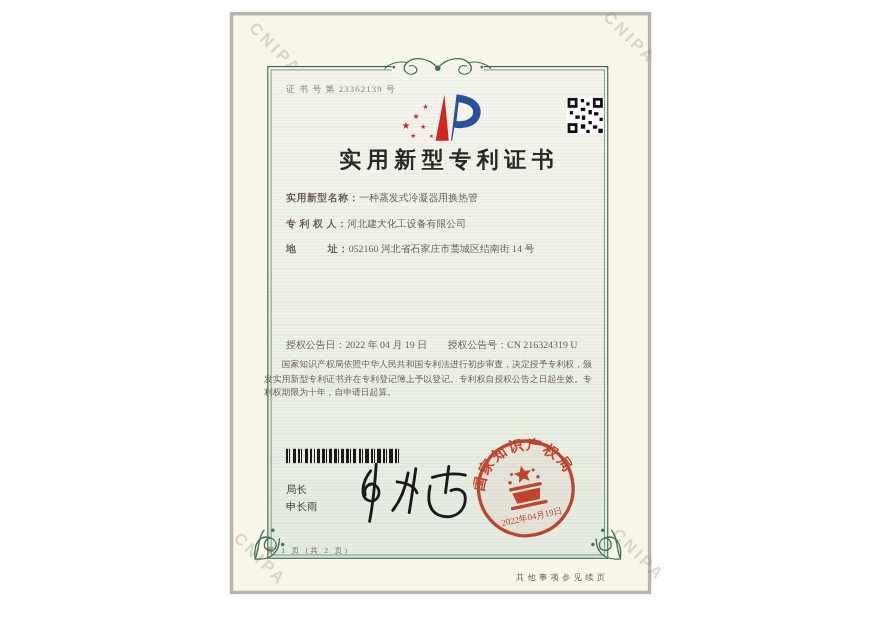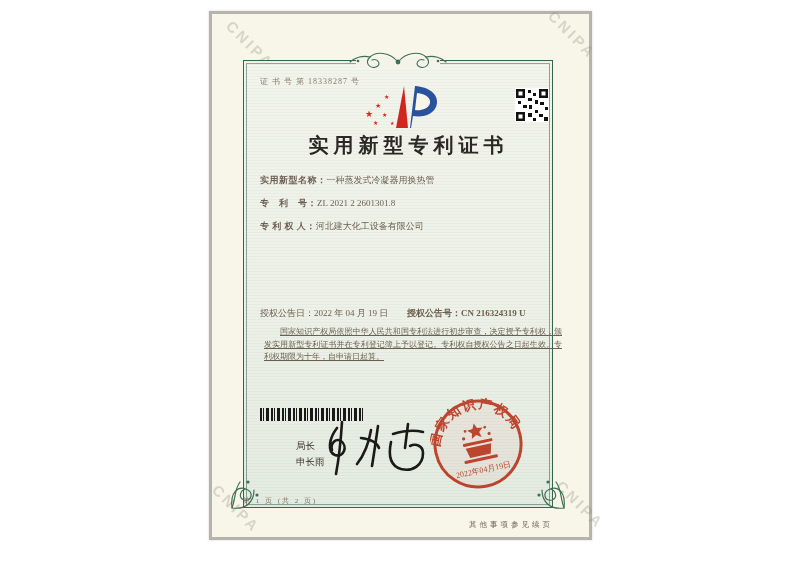--- a/index.html
+++ b/index.html
@@ -35,33 +35,33 @@
   .title { position:absolute; left:0; top:118px; width:100%; text-align:center;
            font-size:20px; font-weight:bold; letter-spacing:5px; color:#2b2724;padding-left:16px; }
 
   .fields { position:absolute; left:48px; top:160px; width:290px; }
   .row { height:13px; line-height:13px; margin-bottom:10px; font-size:9px;
          color:#6d5f53; white-space:nowrap; }
   .row .lab { letter-spacing:.5px;font-weight:bold; }
 
   .grant { position:absolute; left:48px; top:293px; width:300px; font-size:9px;
            color:#6d5f53; white-space:nowrap; }
-  .grant .g2 { position:absolute; left:147px; top:0;font-weight:bold; }
-
-  .paras { position:absolute; left:52px; top:312px; width:298px; font-size:8px;
-           line-height:12.5px; color:#6d5f53; text-align:justify;text-decoration:underline; }
+  .grant .g2 { position:absolute; left:147px; top:0; }
+
+  .paras { position:absolute; left:28px; top:312px; width:298px; font-size:8px;
+           line-height:12.5px; color:#6d5f53; text-align:justify; }
   .paras p { text-indent:2em; margin:0; }
 
   .barcode { position:absolute; left:48px; top:394px; width:104px; height:13px;
              background:
                repeating-linear-gradient(90deg,#191919 0 2px,transparent 2px 3px,
                  #191919 3px 4px,transparent 4px 6px,#191919 6px 9px,transparent 9px 11px); }
 
   .signer { position:absolute; left:48px; top:424px; font-size:9.5px; line-height:16px;
-            color:#3c352e;margin-left:36px; }
+            color:#3c352e; }
   .sig { position:absolute; left:103px; top:404px; width:126px; height:62px; }
 
   .seal { position:absolute; left:220px; top:384px; width:92px; height:92px;
           transform:rotate(-12deg); opacity:.92; mix-blend-mode:multiply; }
 
   .page-num { position:absolute; left:31px; top:482px; width:310px; text-align:left;
               font-size:7px; letter-spacing:2px; color:#7c6e60; }
   .cont-note { position:absolute; left:31px; top:506px; width:310px; text-align:right;
                font-size:7.5px; letter-spacing:3px; color:#73655a; }
 
@@ -107,21 +107,21 @@
     </svg>
     <svg class="corner br" viewBox="0 0 48 48">
       <g fill="none" stroke="#3f7057" stroke-width="1.2" stroke-linecap="round">
         <path d="M6 44 C4 28 12 22 20 25 C28 28 26 38 18 36 C12 34 14 26 20 25"></path>
         <path d="M6 44 C22 46 28 36 28 26 M6 44 C10 34 8 26 14 18"></path>
         <circle cx="22" cy="18" r="1.6" fill="#3f7057" stroke="none"></circle>
         <circle cx="31" cy="31" r="1.6" fill="#3f7057" stroke="none"></circle>
       </g>
     </svg>
 
-    <div class="cert-no">证 书 号 第 18338287 号</div>
+    <div class="cert-no">证 书 号 第 23362139 号</div>
 
     <svg class="logo" viewBox="0 0 78 46">
       <g font-family="DejaVu Sans, sans-serif" fill="#d42a1e">
         <text x="2" y="33" font-size="9">★</text>
         <text x="12" y="24" font-size="7">★</text>
         <text x="19" y="33" font-size="6">★</text>
         <text x="10" y="41" font-size="6">★</text>
         <text x="21" y="15" font-size="6">★</text>
         <text x="27" y="41" font-size="5">★</text>
       </g>
@@ -158,24 +158,24 @@
       </g>
     </svg>
 
     <div class="title">实用新型专利证书</div>
 
     <div class="fields">
       <div class="row">
         <span class="lab">实用新型名称：</span><span>一种蒸发式冷凝器用换热管</span>
       </div>
       <div class="row">
-        <span class="lab">专　利　号：</span><span>ZL 2021 2 2601301.8</span>
+        <span class="lab">专 利 权 人：</span><span>河北建大化工设备有限公司</span>
       </div>
       <div class="row">
-        <span class="lab">专 利 权 人：</span><span>河北建大化工设备有限公司</span>
+        <span class="lab">地　　　址：</span><span>052160 河北省石家庄市藁城区结南街 14 号</span>
       </div>
     </div>
 
     <div class="grant">
       <span><span>授权公告日：</span><span>2022 年 04 月 19 日</span></span>
       <span class="g2"><span>授权公告号：</span><span>CN 216324319 U</span></span>
     </div>
 
     <div class="paras">
       <p>国家知识产权局依照中华人民共和国专利法进行初步审查，决定授予专利权，颁发实用新型专利证书并在专利登记簿上予以登记。专利权自授权公告之日起生效。专利权期限为十年，自申请日起算。</p>

